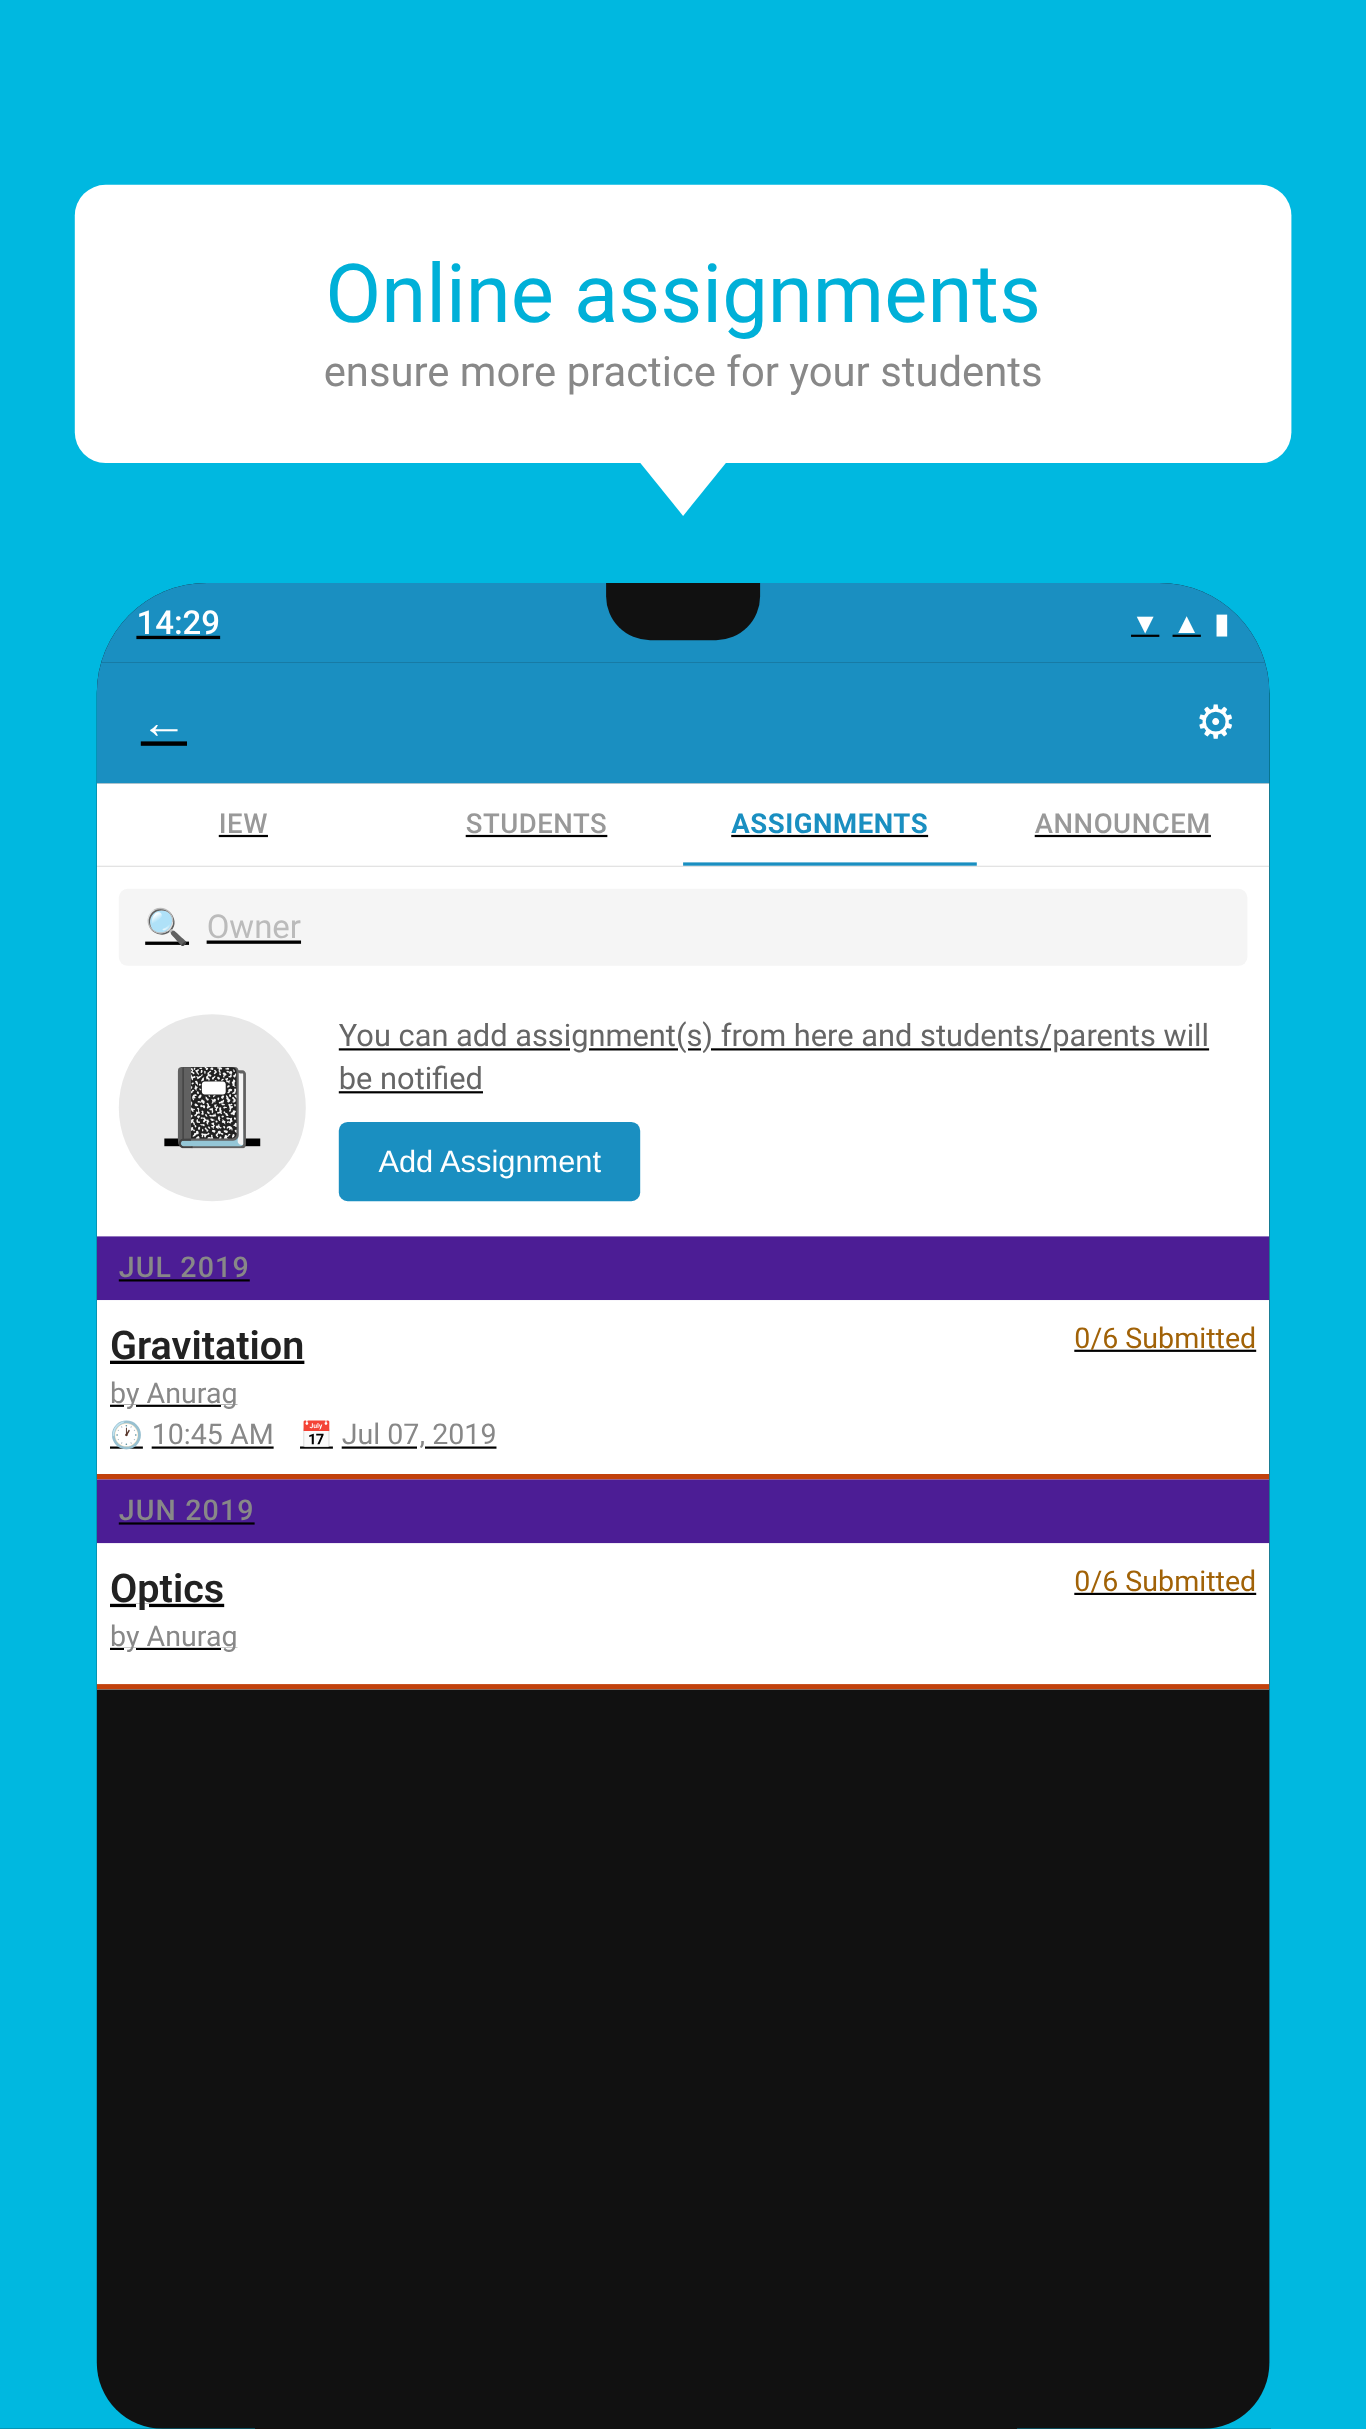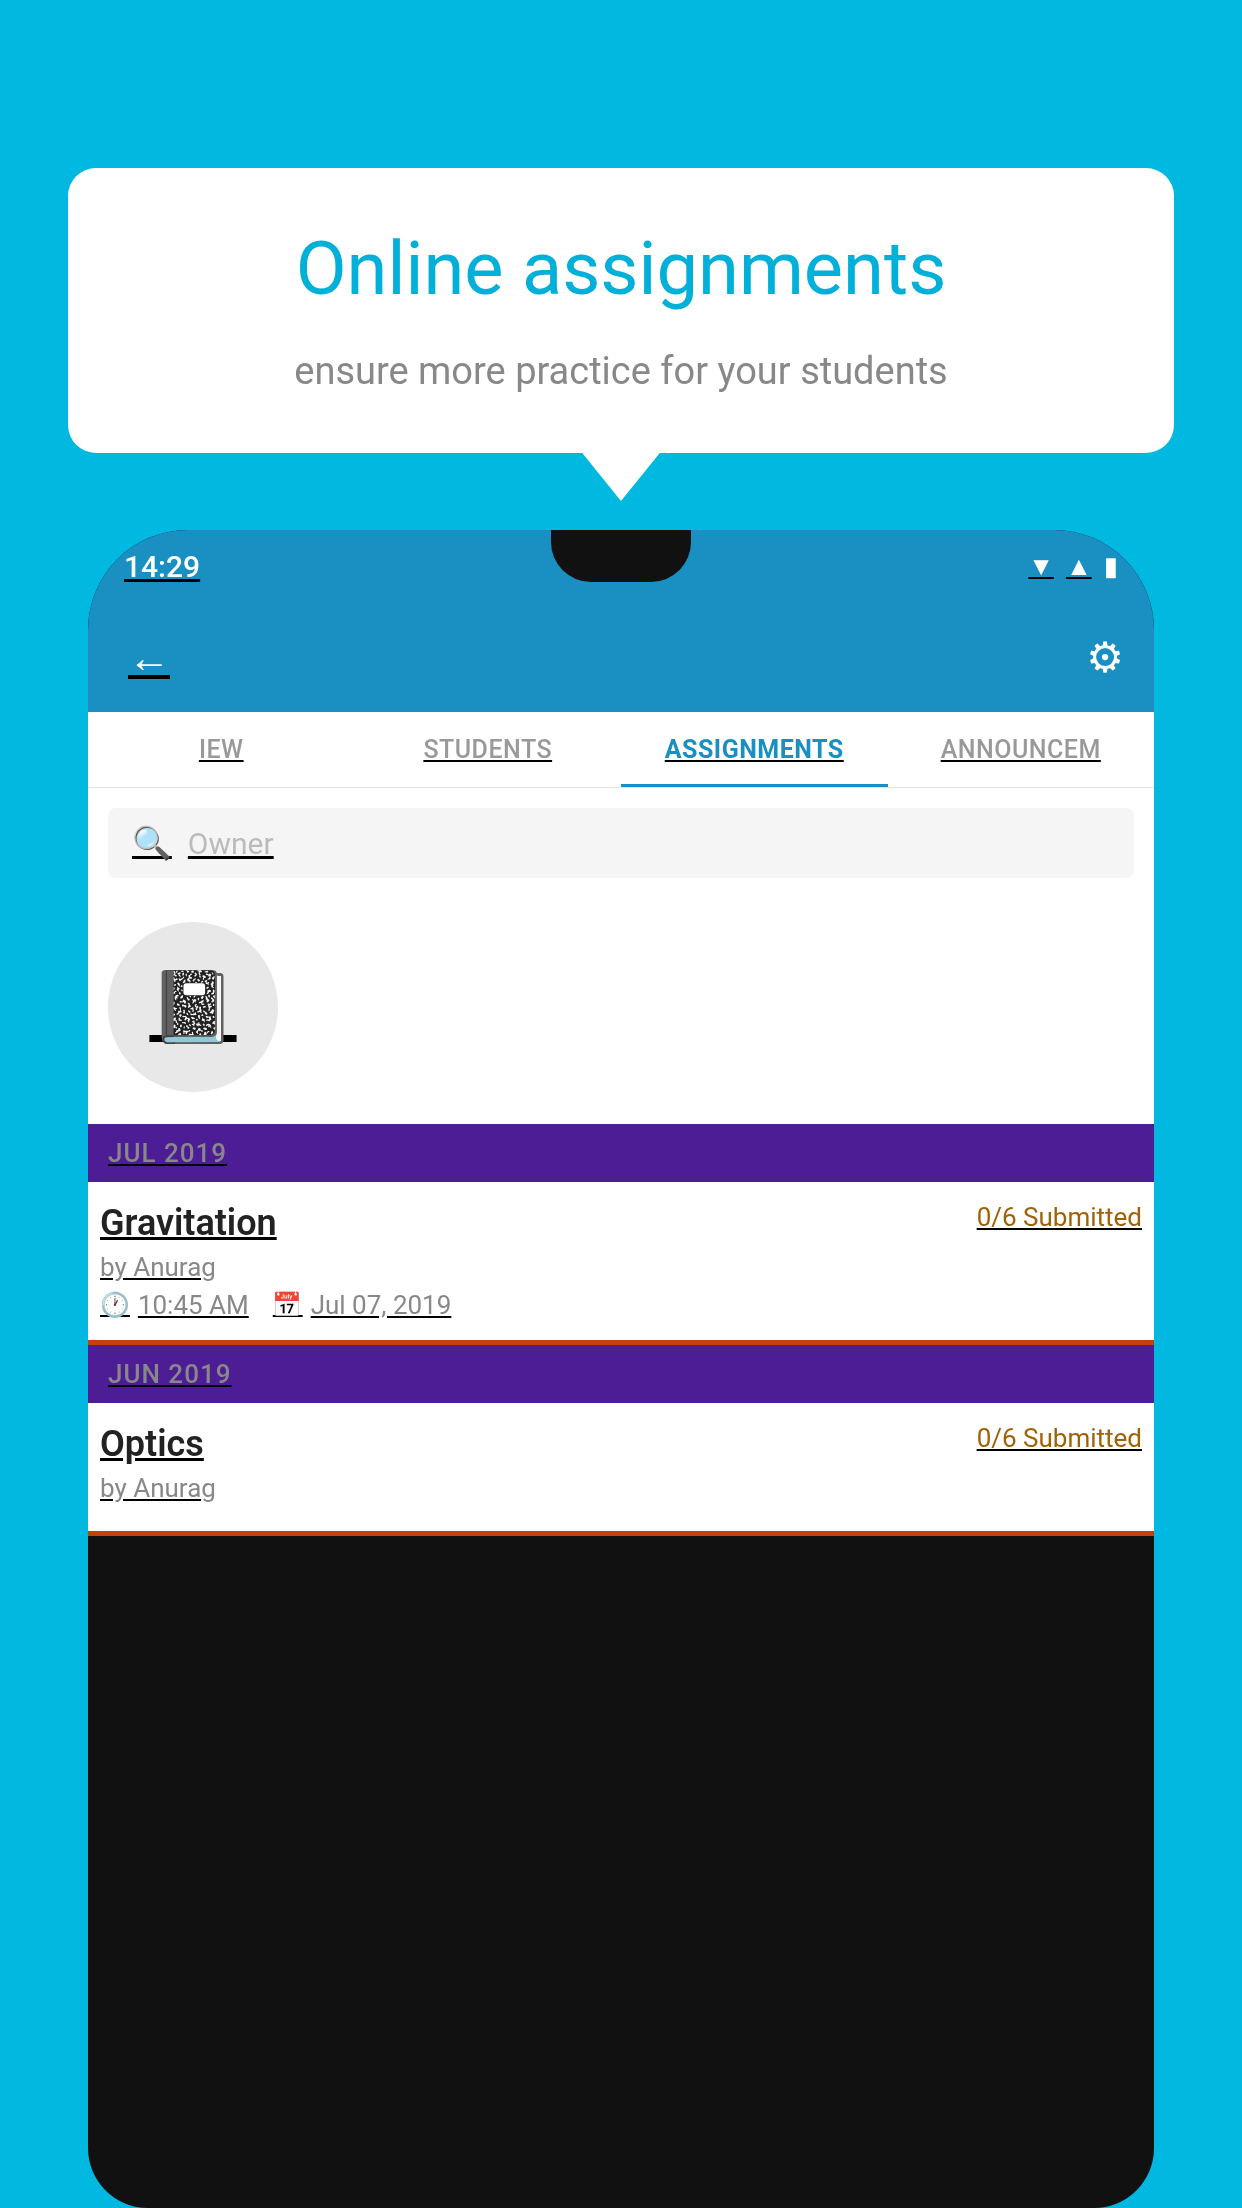--- a/index.html
+++ b/index.html
@@ -34,21 +34,21 @@
       height: 0;
       border-left: 42px solid transparent;
       border-right: 42px solid transparent;
       border-top: 52px solid white;
     }
     .bubble-title {
       font-size: 74px;
       color: #00b0d8;
       font-weight: 400;
       line-height: 1.1;
-      margin-bottom: 40px;
+      margin-bottom: 8px;
     }
     .bubble-subtitle {
       font-size: 38px;
       color: #888;
       font-weight: 400;
     }
 
     
     .phone-frame {
       position: absolute;
@@ -340,20 +340,24 @@
     <div class="phone-screen">
 
       <div class="search-bar">
         <span class="search-icon-el">🔍</span>
         <span class="search-input-text">Owner</span>
       </div>
 
       <div class="empty-state">
         <div class="empty-icon-circle">
           <span class="notebook-icon">📓</span>
+        </div>
+        <div class="empty-text-area">
+          <div class="empty-description">You can add assignment(s) from here and students/parents will be notified</div>
+          <button class="add-assignment-btn">Add Assignment</button>
         </div>
       </div>
 
       <div class="section-header">JUL 2019</div>
 
       <div class="assignment-item">
         <div class="assignment-header">
           <span class="assignment-title">Gravitation</span>
           <span class="assignment-submitted">0/6 Submitted</span>
         </div>

